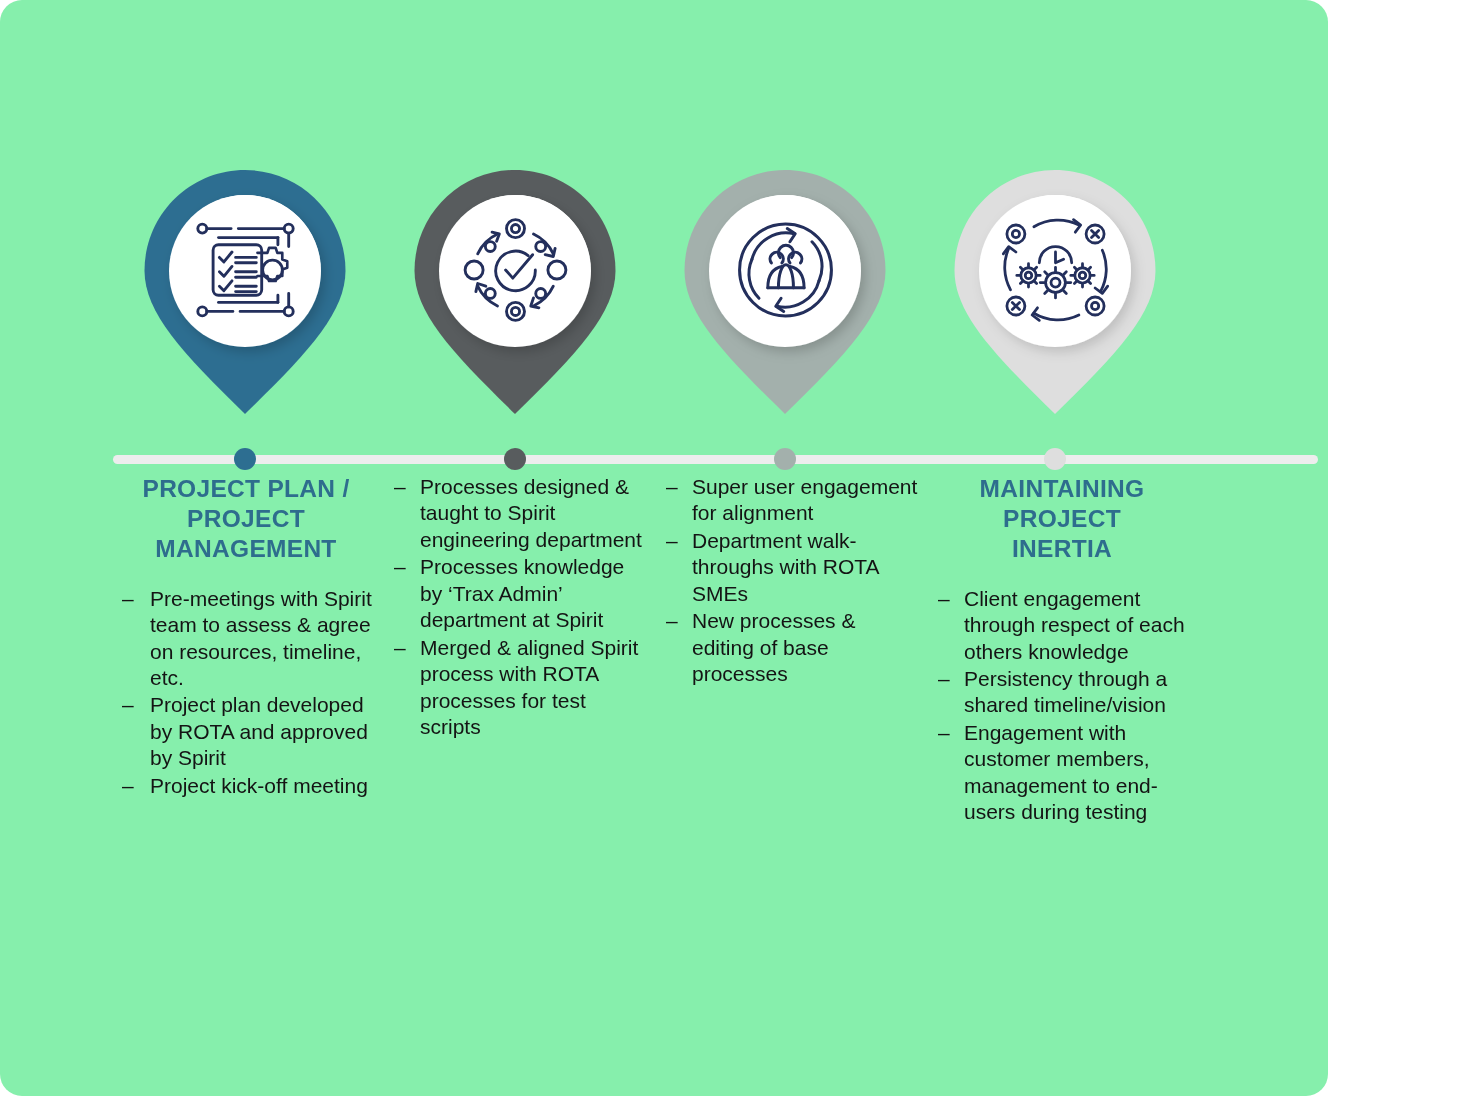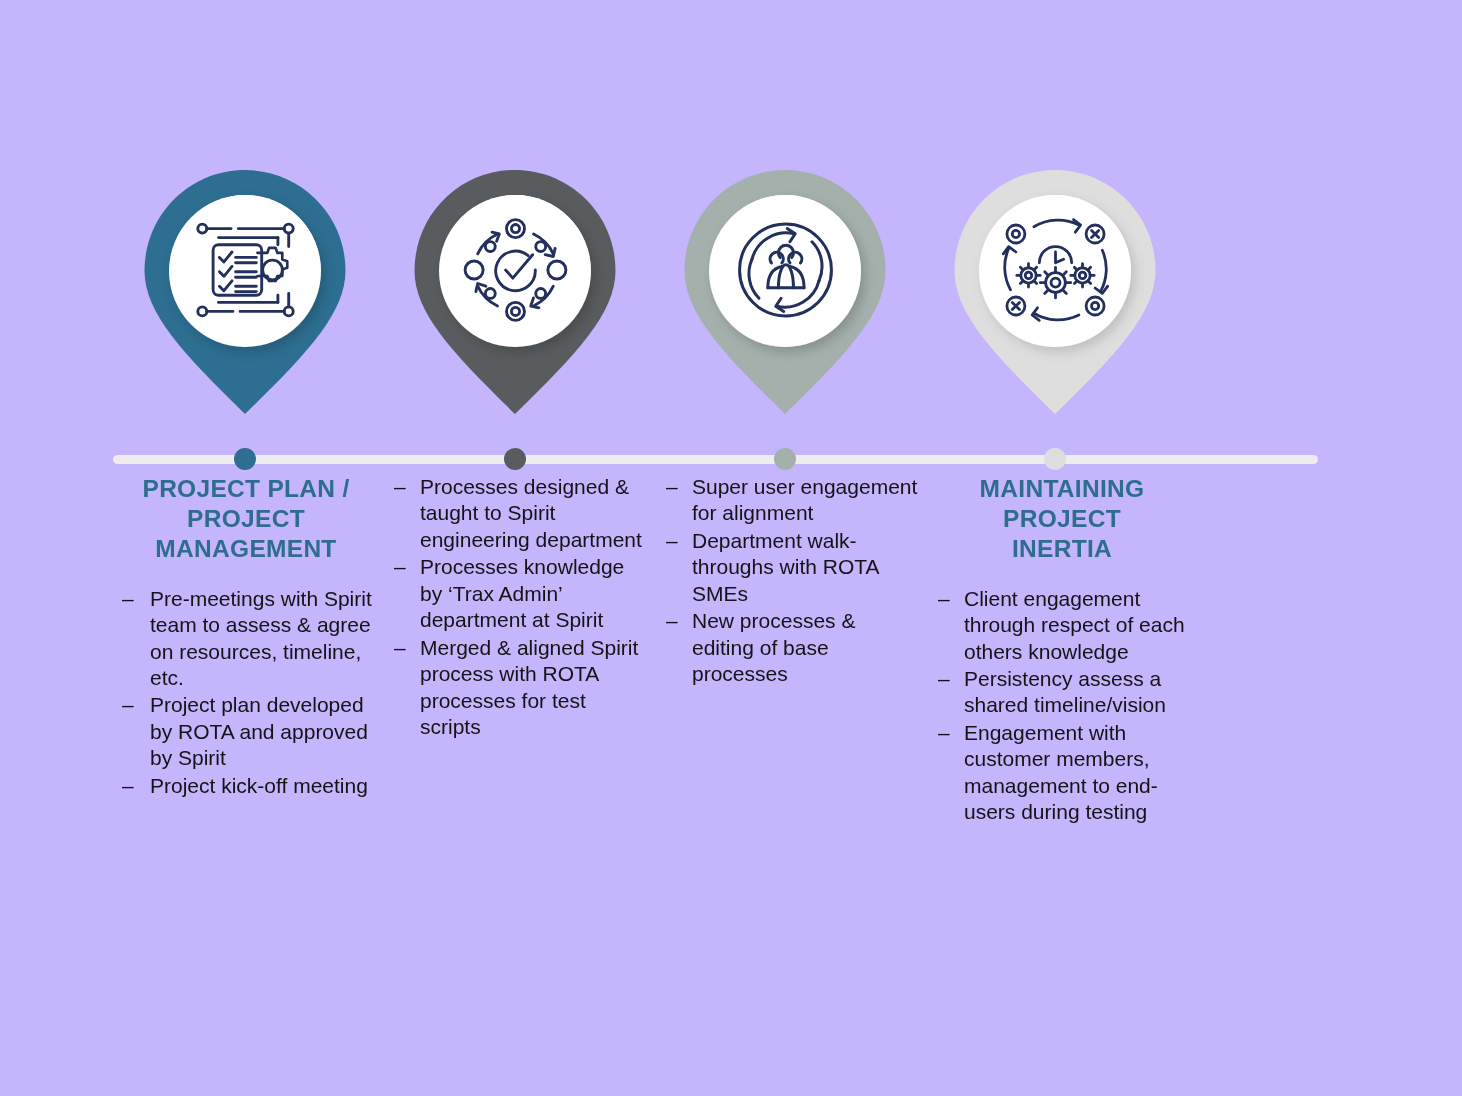--- a/index.html
+++ b/index.html
@@ -5,23 +5,24 @@
   * { box-sizing: border-box; }
   html, body {
     margin: 0; padding: 0;
     width: 1462px; height: 1096px;
     background: #ffffff;
     font-family: "Liberation Sans", sans-serif;
     overflow: hidden;
   }
   #stage {
     position: relative;
-    width: 1462px;
+    width: 1328px;
     height: 1096px;
-    background: #c4b5fd;
+    background: #86efac;
+    border-radius: 22px;
   }
 
   
   .pins-row {
     position: absolute;
     left: 110px;
     top: 168px;
     width: 1210px;
     height: 260px;
     display: flex;
@@ -371,19 +372,19 @@
         <li><span class="dash">–</span><span>New processes &amp; editing of base processes</span></li>
       </ul>
     </div>
 
     <div class="col c4">
       <h2 class="col-title">MAINTAINING
 PROJECT
 INERTIA</h2>
       <ul class="bullets">
         <li><span class="dash">–</span><span>Client engagement through respect of each others knowledge</span></li>
-        <li><span class="dash">–</span><span>Persistency assess a shared timeline/vision</span></li>
+        <li><span class="dash">–</span><span>Persistency through a shared timeline/vision</span></li>
         <li><span class="dash">–</span><span>Engagement with customer members, management to end-users during testing</span></li>
       </ul>
     </div>
 
   </div>
 </div>
 
 </body></html>

